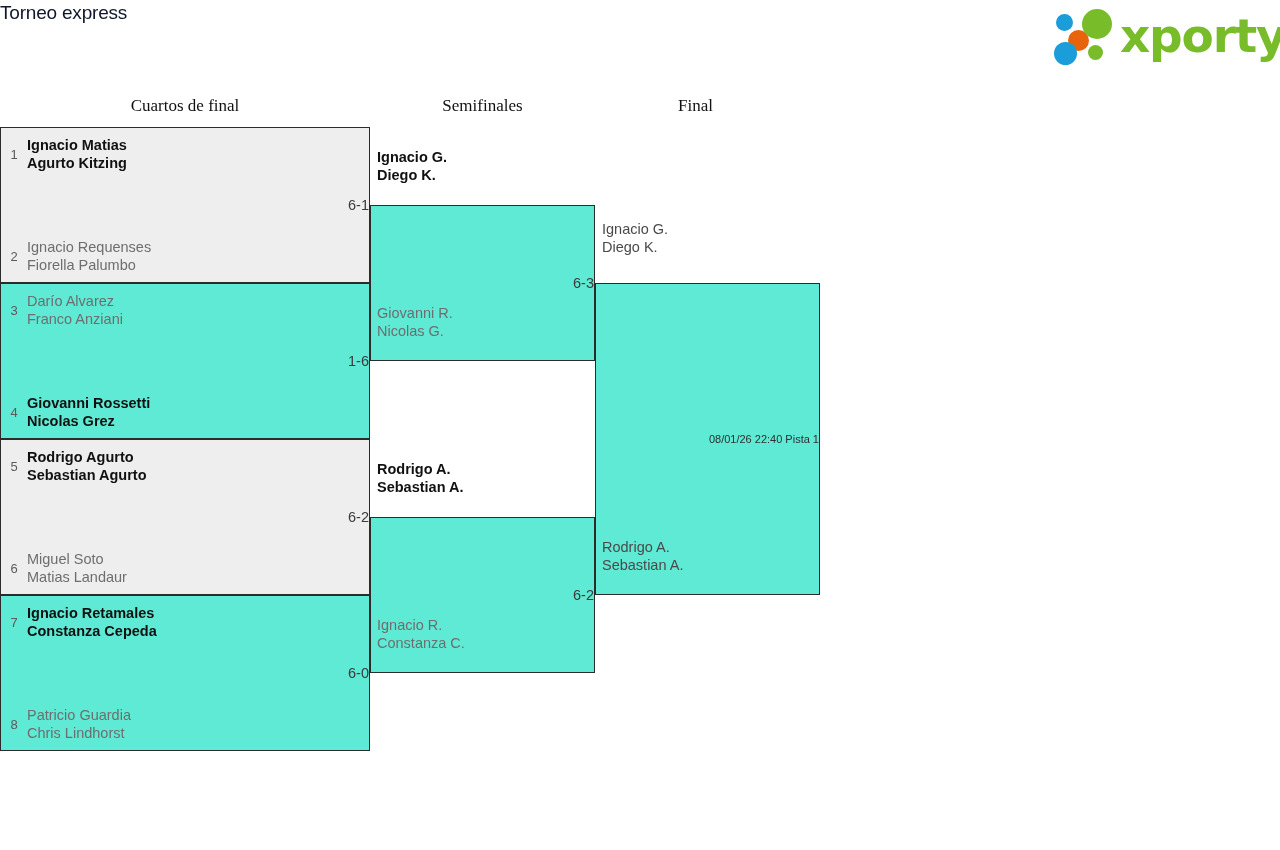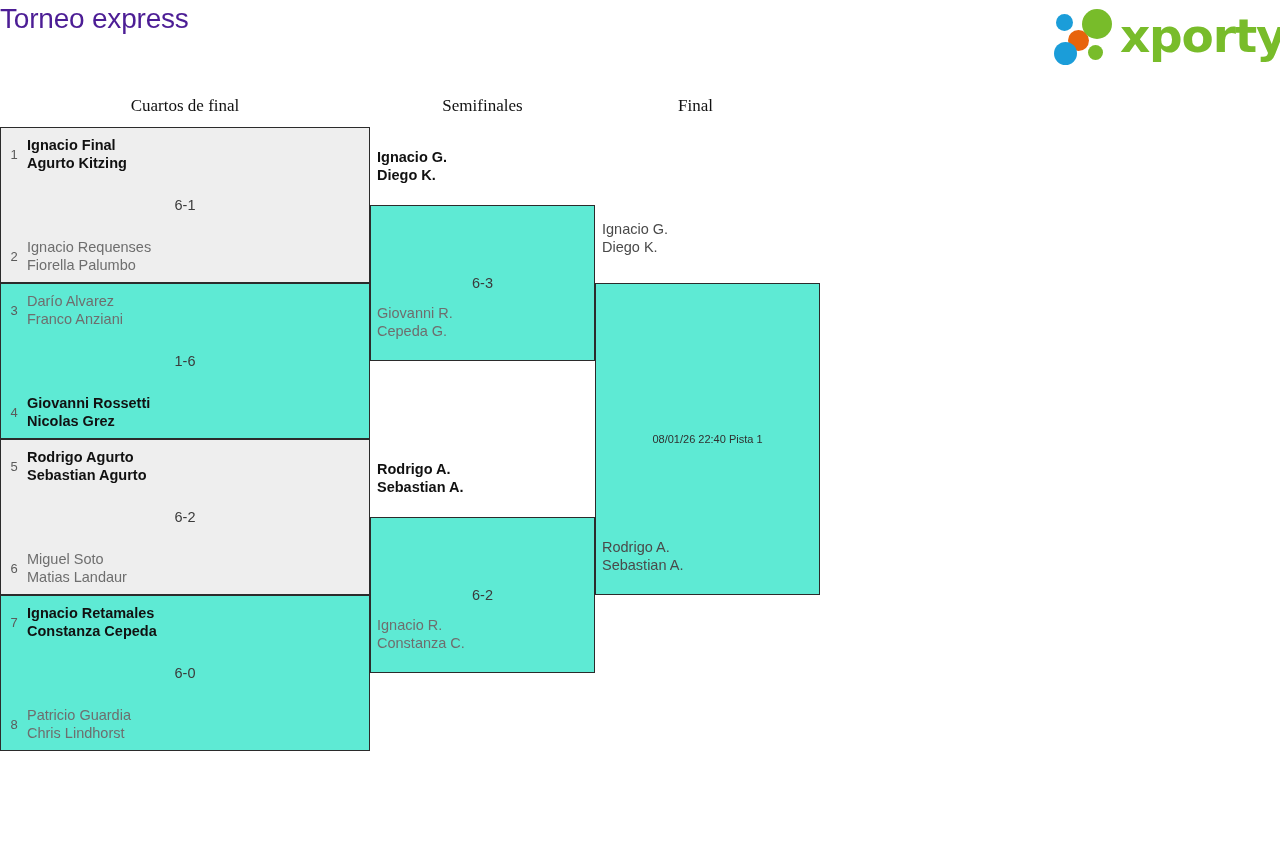--- a/index.html
+++ b/index.html
@@ -18,23 +18,23 @@
     position: absolute;
     left: 0; top: 0;
     width: 1280px; height: 88px;
   }
   #title-block {
     position: absolute;
     left: 0px; top: 2px;
     line-height: 1.18;
   }
   .title-line {
-    font-size: 28px;
+    font-size: 19px;
     font-weight: 400;
-    color: #4c1d95;
+    color: #0f172a;
     letter-spacing: -0.2px;
     white-space: nowrap;
   }
 
   
   #logo {
     position: absolute;
     right: 6px; top: 6px;
     width: 226px; height: 62px;
   }
@@ -113,21 +113,21 @@
   .players.winner { color: #111111; font-weight: 700; }
   .players.loser  { color: #6e6e6e; font-weight: 400; }
   .players.pending{ color: #4a4a4a; font-weight: 400; }
 
   .score {
     position: absolute;
     left: 0;
     width: 100%;
     top: 50%;
     transform: translateY(-50%);
-    text-align: center;
+    text-align: right;
     font-size: 14.5px;
     color: #3b3b3b;
     white-space: nowrap;
   }
   .score.schedule { font-size: 11px; color: #2f2f2f; }
 
   
   .overhang { z-index: 5; }
 </style>
 </head>
@@ -155,21 +155,21 @@
 <div class="round-header" id="rh-0">Cuartos de final</div>
 <div class="round-header" id="rh-1">Semifinales</div>
 <div class="round-header" id="rh-2">Final</div>
 
 <div id="bracket">
 
   <div class="match shaded" style="left:0px; top:127px; width:370px; height:156px;">
     <div class="team top">
       <div class="seed">1</div>
       <div class="players winner">
-        <div>Ignacio Final</div>
+        <div>Ignacio Matias</div>
         <div>Agurto Kitzing</div>
       </div>
     </div>
     <div class="score">6-1</div>
     <div class="team bottom">
       <div class="seed">2</div>
       <div class="players loser">
         <div>Ignacio Requenses</div>
         <div>Fiorella Palumbo</div>
       </div>
@@ -237,21 +237,21 @@
   <div class="overhang" style="position:absolute; left:377px; top:148px; width:215px;">
     <div class="players winner">
       <div>Ignacio G.</div>
       <div>Diego K.</div>
     </div>
   </div>
 
   <div class="overhang" style="position:absolute; left:377px; top:304px; width:215px;">
     <div class="players loser">
       <div>Giovanni R.</div>
-      <div>Cepeda G.</div>
+      <div>Nicolas G.</div>
     </div>
   </div>
 
   <div class="match" style="left:370px; top:517px; width:225px; height:156px;">
     <div class="score">6-2</div>
   </div>
   <div class="overhang" style="position:absolute; left:377px; top:460px; width:215px;">
     <div class="players winner">
       <div>Rodrigo A.</div>
       <div>Sebastian A.</div>

